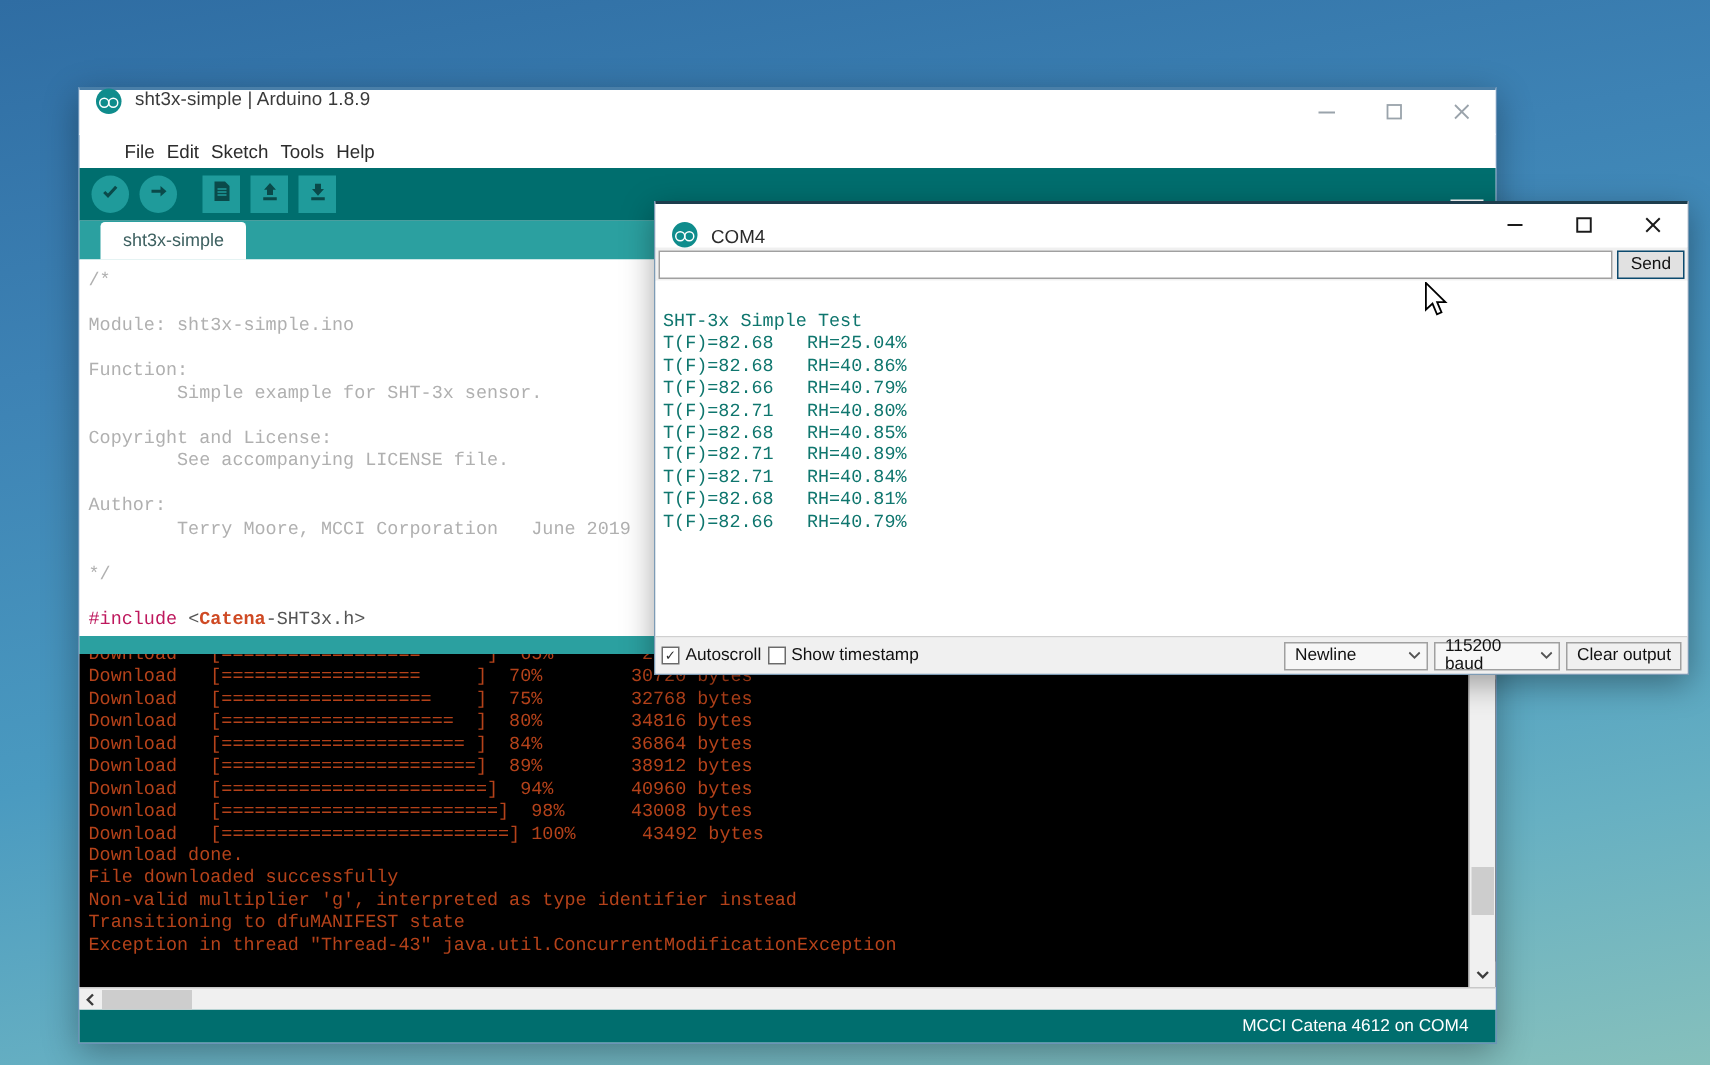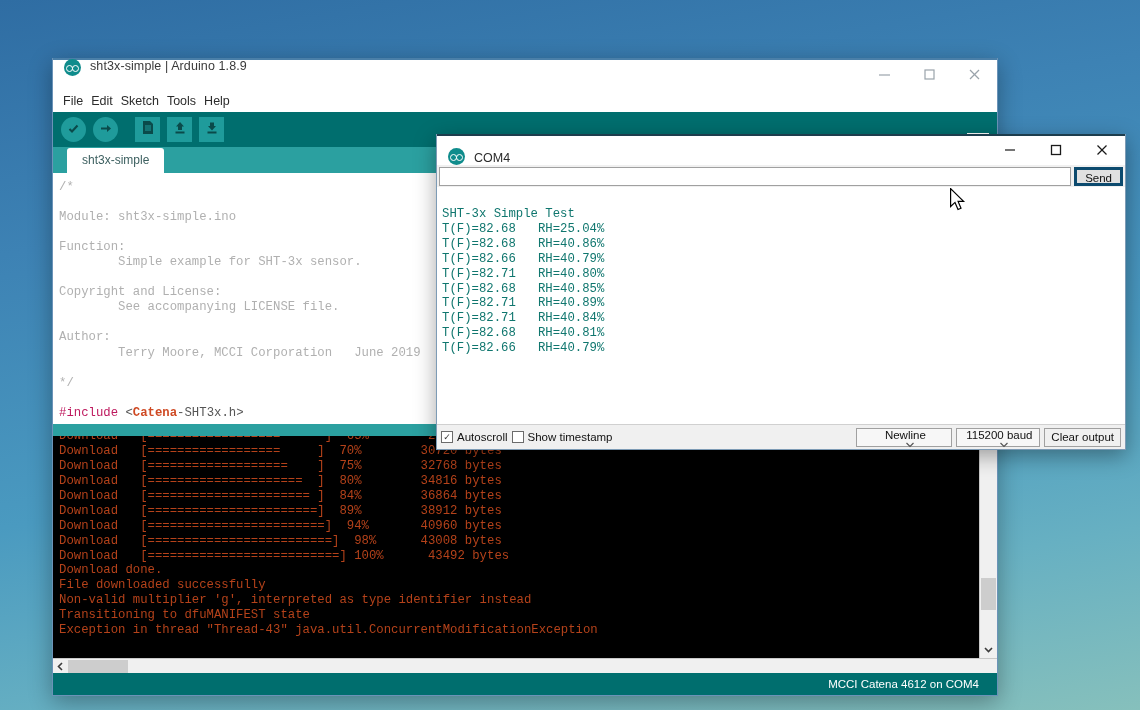--- a/index.html
+++ b/index.html
@@ -57,20 +57,21 @@
     color: #9aa3ab; font-size: 13px;
   }
   .winctrl svg { display:block; }
 
   #ide-menubar {
     height: 22px; flex: 0 0 22px;
     background: #ffffff;
     display: flex; align-items: center;
     padding-left: 6px;
     border-bottom: 1px solid #ffffff;
+    margin-left: 20px;
   }
   #ide-menubar .menu-item {
     font-size: 12.5px; color: #2c2c2c;
     padding: 0 4px; line-height: 22px;
   }
 
   #ide-toolbar {
     height: 35px; flex: 0 0 35px;
     background: #006e6e;
     display: flex; align-items: center;
@@ -221,21 +222,21 @@
   }
   #serial-input {
     flex: 1 1 auto; height: 19px;
     background:#ffffff; border:1px solid #a0a0a0;
     font-size: 11.5px; padding: 0 3px;
     font-family: "Liberation Sans", sans-serif;
     outline: none;
   }
   #send-btn {
     flex: 0 0 auto; height: 19px;
-    background: #e1e1e1; border: 3px solid #0c4a6e;
+    background: #e1e1e1; border: 1px solid #0c4a6e;
     font-size: 11.5px; padding: 0 8px;
     color: #111; line-height: 17px;
     font-family: "Liberation Sans", sans-serif;
   }
   #serial-output {
     flex: 1 1 auto;
     background: #ffffff;
     font-family: "Liberation Mono", monospace;
     font-size: 12.3px;
     line-height: 14.9px;
@@ -255,21 +256,20 @@
   .chkbox {
     width: 12px; height: 12px; background:#fff; border:1px solid #6b6b6b;
     display:flex;align-items:center;justify-content:center;
     color:#333; font-size:9px; line-height:10px;
   }
   .sm-select {
     height: 19px; background:#f7f7f7; border:1px solid #a0a0a0;
     font-size:11.5px; color:#111;
     display:flex; align-items:center; justify-content:space-between;
     padding: 0 4px 0 6px;
-    flex-direction: column;
   }
   .sm-select .caret { color:#555; font-size:8px; margin-left:10px;}
   #lineending-select { width: 96px; margin-left:auto; }
   #baud-select { width: 84px; }
   #clear-output-btn {
     height: 19px; background:#f0f0f0; border:1px solid #a0a0a0;
     font-size:11.5px; color:#111; padding: 0 6px; line-height:17px;
   }
 
   

